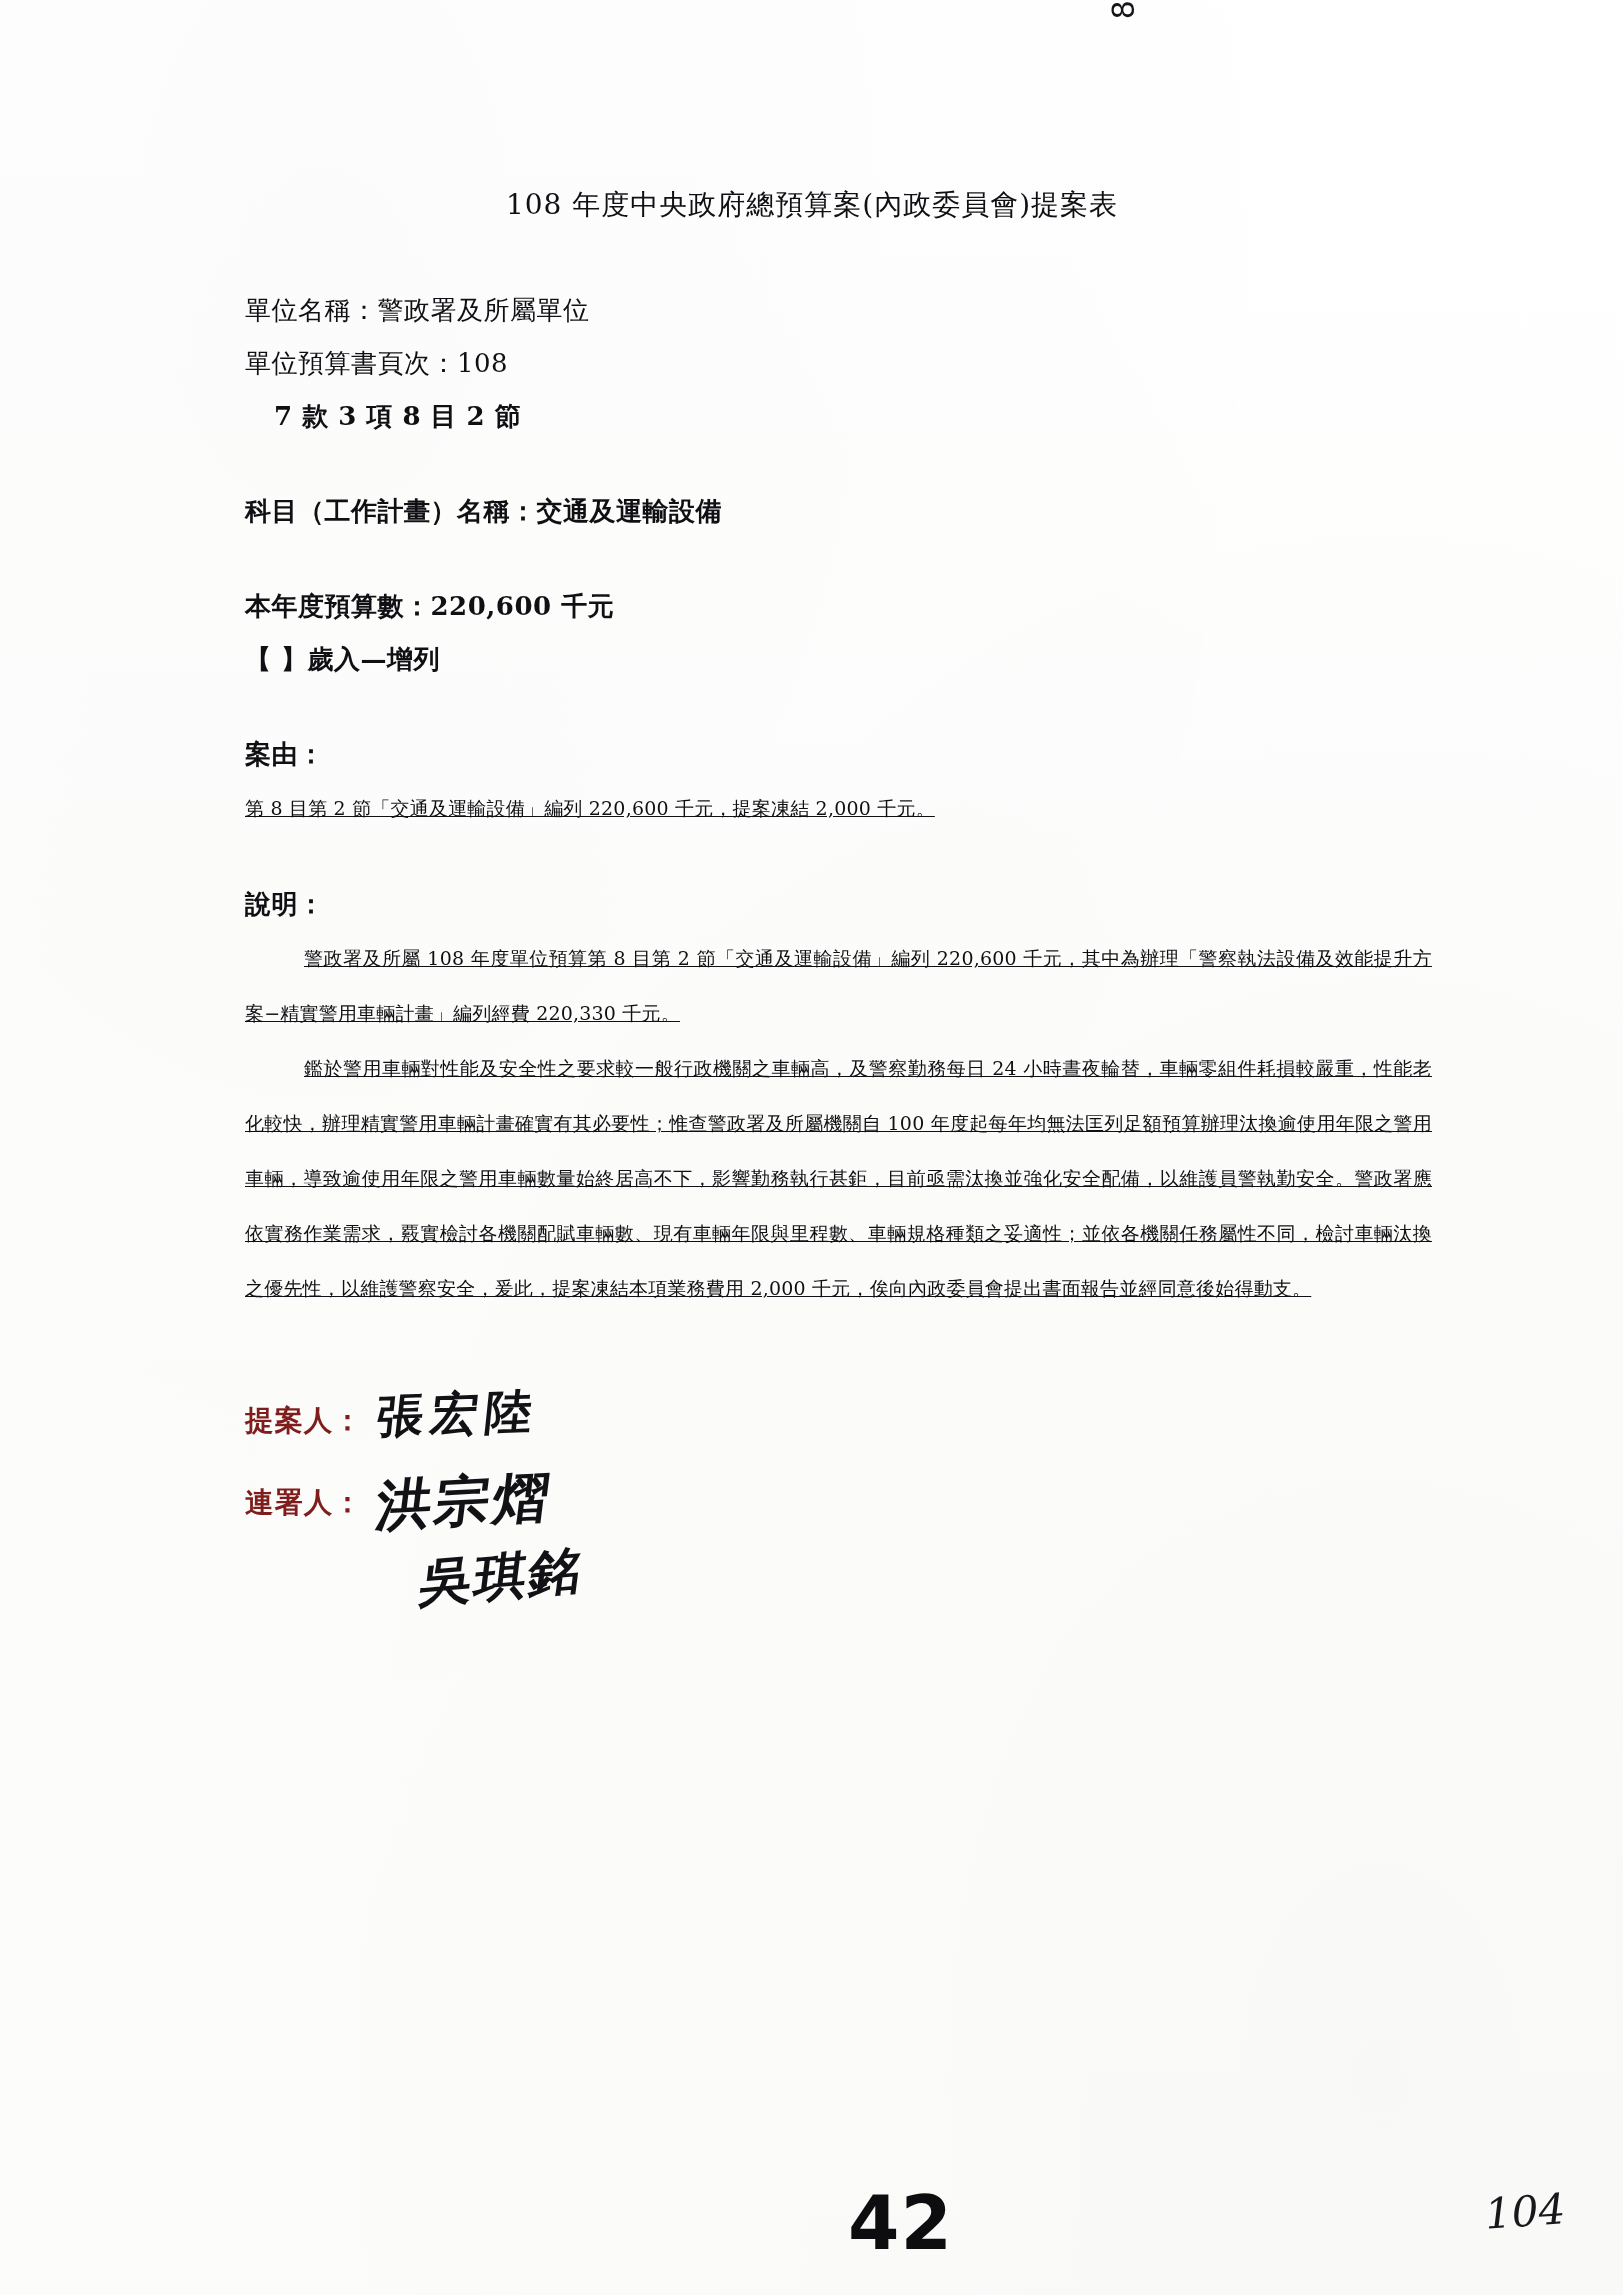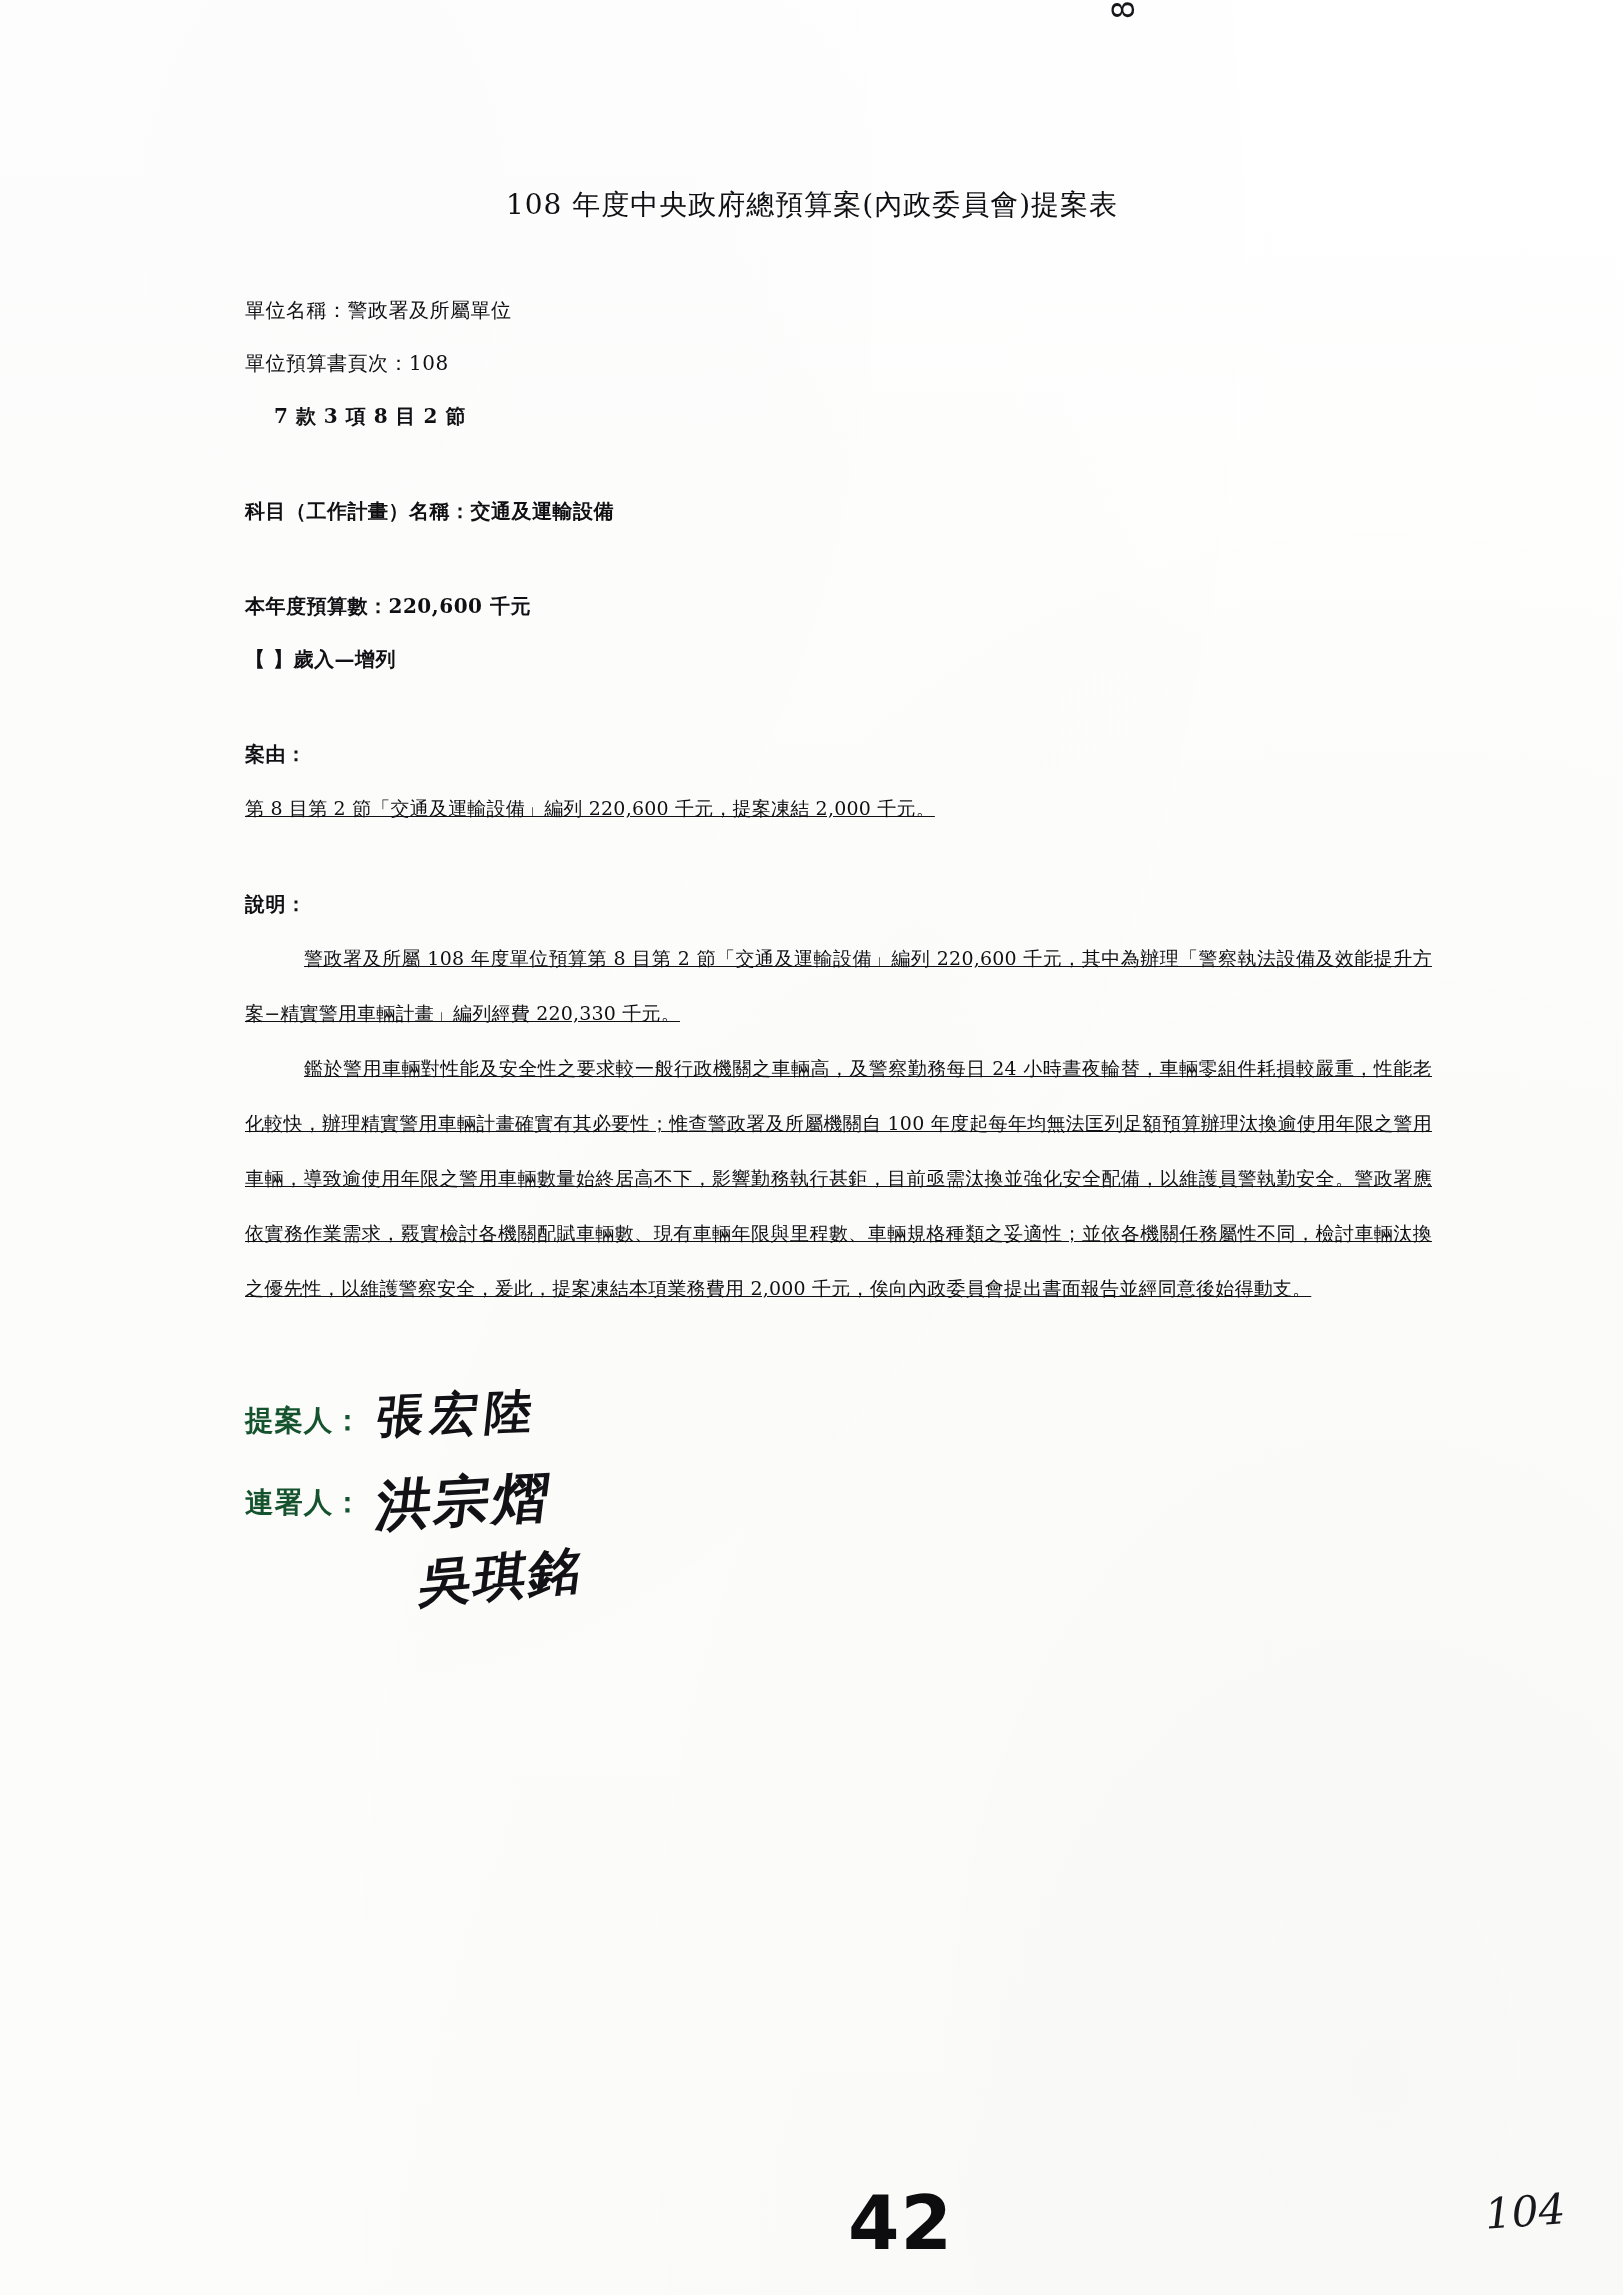--- a/index.html
+++ b/index.html
@@ -82,21 +82,21 @@
     font-family: "DejaVu Serif", "Liberation Serif", serif;
     color: #101014;
   }
   .body-block {
     position: absolute;
     left: 245px;
     top: 284px;
     width: 1187px;
   }
   .line {
-    font-size: 20px;
+    font-size: 26px;
     line-height: 53px;
     letter-spacing: 0.5px;
     white-space: pre-wrap;
     color: #101014;
   }
   .line.bold {
     font-weight: 700;
   }
   .indent-1 { padding-left: 29px; }
   .gap-md { height: 42px; }
@@ -114,21 +114,21 @@
     display: flex;
     align-items: flex-end;
     gap: 14.7px;
     margin-top: 19.6px;
   }
   .sig-label {
     font-size: 28.4px;
     font-weight: 700;
     letter-spacing: 1px;
     white-space: nowrap;
-    color: #14532d;
+    color: #7f1d1d;
   }
   .sig-hand {
     font-size: 47px;
     font-family: "DejaVu Sans", "Liberation Sans", sans-serif;
     font-weight: 600;
     color: #121216;
     transform: skewX(-8deg) rotate(-2deg);
     letter-spacing: 6.9px;
     line-height: 1;
     padding-bottom: 2.9px;

